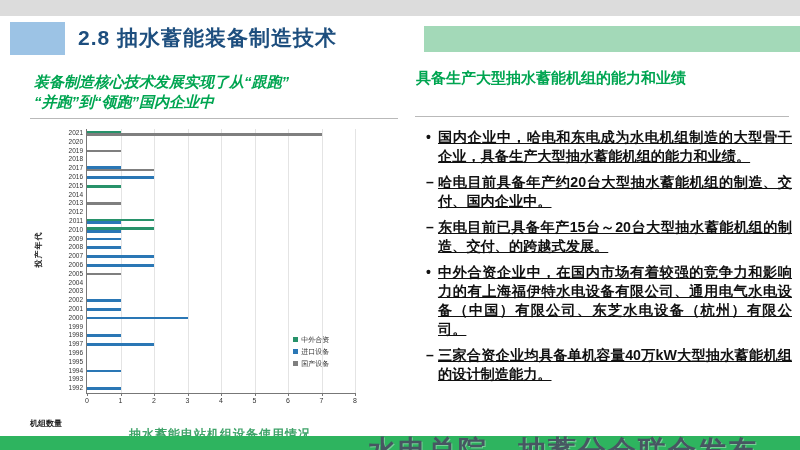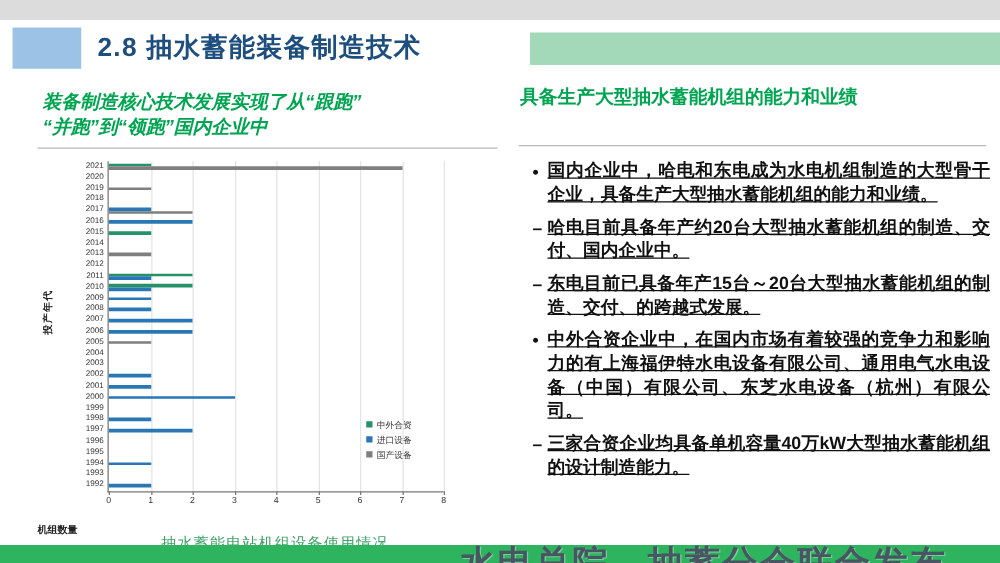--- a/index.html
+++ b/index.html
@@ -38,21 +38,21 @@
               line-height:8.8px;top:0;}
   .crow .bar{height:2.7px;}
   .xtick{position:absolute;top:268px;transform:translateX(-50%);font-size:7px;color:#333;}
   .xtickmark{position:absolute;top:264px;width:1px;height:3px;background:#777;}
   .chart-xlabel{position:absolute;left:4px;top:292px;font-size:8px;font-weight:bold;color:#222;}
   .legend{position:absolute;left:77%;top:78%;}
   .legend-item{display:flex;align-items:center;margin-bottom:2px;}
   .legend-swatch{width:5px;height:5px;margin-right:3px;flex:0 0 5px;}
   .legend-label{font-size:7px;color:#333;white-space:nowrap;}
   .chart-caption{position:absolute;left:60px;top:300px;width:268px;text-align:center;
-                 font-size:12px;font-weight:400;color:#3fa369;letter-spacing:1px;}
+                 font-size:12px;font-weight:700;color:#3fa369;letter-spacing:1px;}
 
   
   .footer-banner{position:absolute;left:0;bottom:0;width:800px;height:30px;background:#2eb45f;}
   .footer-text{position:absolute;right:42px;top:-4px;font-size:28px;font-weight:bold;
                font-family:"Liberation Serif","DejaVu Serif",serif;color:#475662;
                letter-spacing:2px;text-shadow:1px 1px 0 rgba(255,255,255,0.35);white-space:nowrap;}
 </style>
 </head>
 <body>
 

